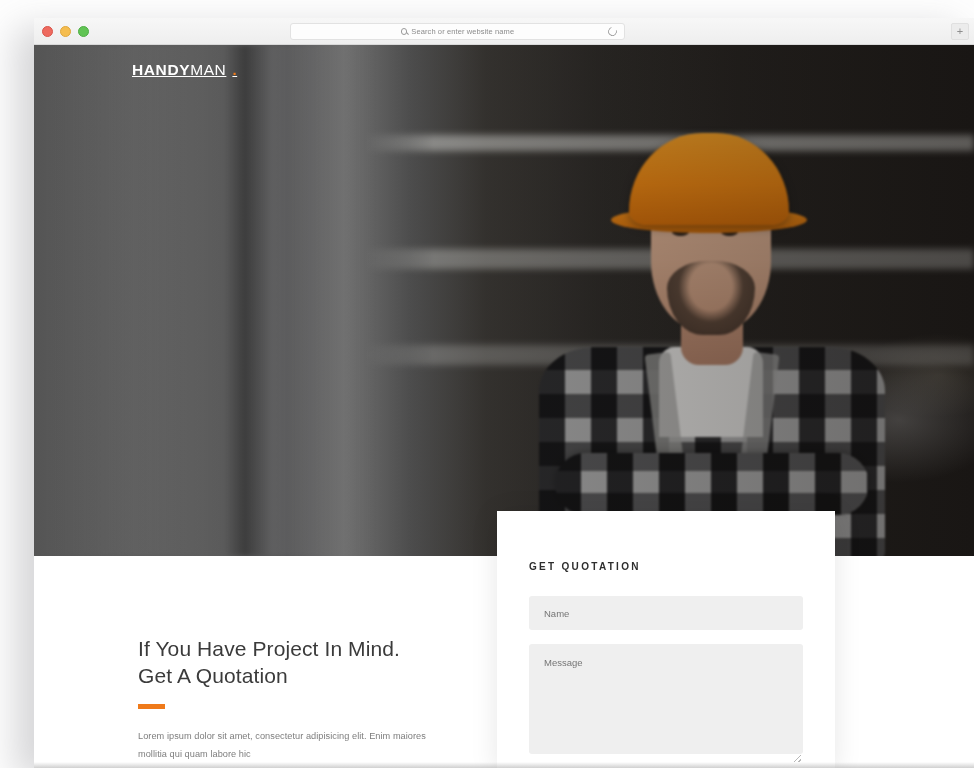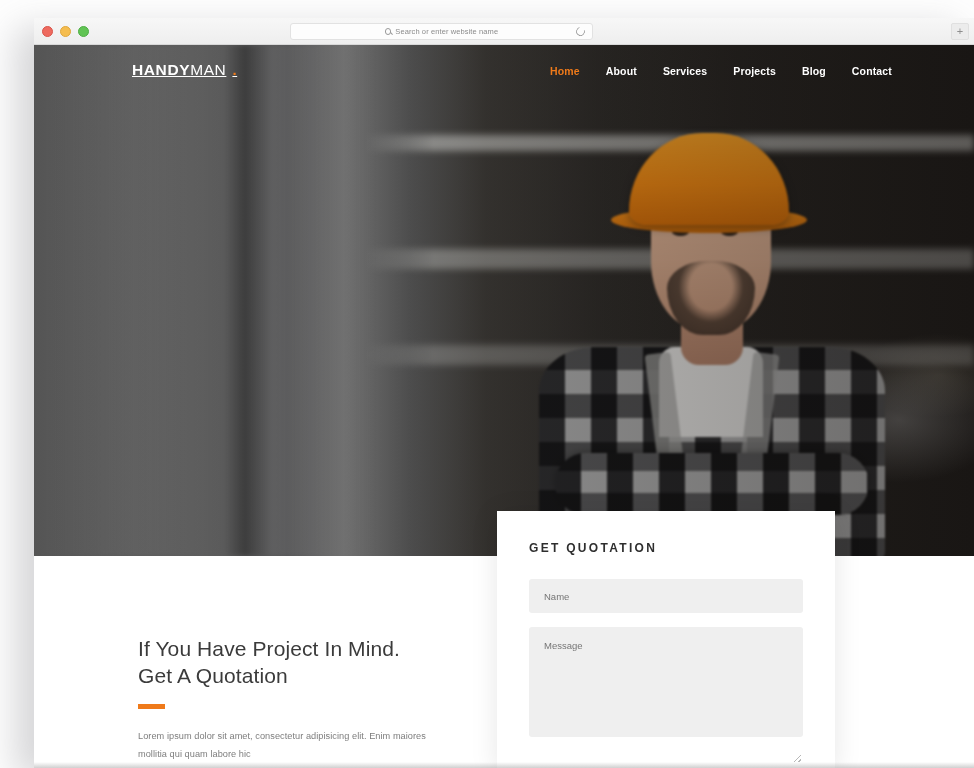--- a/index.html
+++ b/index.html
@@ -27,21 +27,21 @@
     background:linear-gradient(#f7f7f7,#eeeeee);
     border-bottom:1px solid #d8d8d8;
   }
   .lights{ position:absolute; left:8px; top:8px; display:flex; gap:7px; }
   .light{ width:11px; height:11px; border-radius:50%; }
   .light.red{ background:#ee6a5f; border:1px solid #d9544a; }
   .light.yellow{ background:#f5bd4f; border:1px solid #e0a73c; }
   .light.green{ background:#61c454; border:1px solid #4fae44; }
 
   .omnibox{
-    position:absolute; left:256px; top:5px; width:303px; height:17px;
+    position:absolute; left:256px; top:5px; width:335px; height:17px;
     background:#fdfdfd; border:1px solid #e2e2e2; border-radius:3px;
     display:flex; align-items:center; justify-content:center;
   }
   .omni-inner{ display:flex; align-items:center; gap:4px; }
   .omni-text{ font-size:7.5px; color:#8c8c8c; letter-spacing:.1px; }
   .mag{ width:6.5px; height:6.5px; border:1px solid #9a9a9a; border-radius:50%; position:relative; display:inline-block; }
   .mag:after{ content:""; position:absolute; width:3px; height:1px; background:#9a9a9a; right:-2.5px; bottom:0px; transform:rotate(45deg); }
   .reload{
     position:absolute; right:7px; top:3px; width:9px; height:9px;
     border:1.1px solid #9d9d9d; border-radius:50%;
@@ -210,21 +210,21 @@
   }
 
   
   .quote-card{
     position:absolute; left:463px; top:466px; width:338px; height:257px;
     background:#fff; z-index:8;
     box-shadow:0 4px 26px rgba(0,0,0,.10);
     padding:30px 32px 0 32px;
   }
   .quote-title{
-    font-size:12px; font-weight:bold; color:#2e2e2e; letter-spacing:2.3px;
+    font-size:10px; font-weight:bold; color:#2e2e2e; letter-spacing:2.3px;margin-top:20px;
   }
   .field{
     margin-top:14px; width:274px; height:34px; background:#efefef;
     border:none; border-radius:3px; padding:0 15px;
     font-size:9.5px; color:#8c8c8c; font-family:"Liberation Sans", sans-serif;
     display:flex; align-items:center;
   }
   .field.first{ margin-top:24px; }
   .textarea{
     margin-top:14px; width:274px; height:110px; background:#efefef;
@@ -295,28 +295,20 @@
             <div class="helmet"></div>
           </div>
         </div>
 
         <div class="hero-overlay"></div>
 
         <nav class="site-nav">
           <a class="logo" href="#">
             <span class="b">HANDY</span><span class="n">MAN</span><span class="dot">.</span>
           </a>
-          <div class="menu">
-            <a class="menu-item active" href="#">Home</a>
-            <a class="menu-item" href="#">About</a>
-            <a class="menu-item" href="#">Services</a>
-            <a class="menu-item" href="#">Projects</a>
-            <a class="menu-item" href="#">Blog</a>
-            <a class="menu-item" href="#">Contact</a>
-          </div>
         </nav>
 
       </section>
 
       <section class="lower">
         <div class="lower-copy">
           <h2 class="lower-title">If You Have Project In Mind. Get A Quotation</h2>
           <div class="lower-bar"></div>
           <p class="lower-text">Lorem ipsum dolor sit amet, consectetur adipisicing elit. Enim maiores mollitia qui quam labore hic</p>
         </div>

